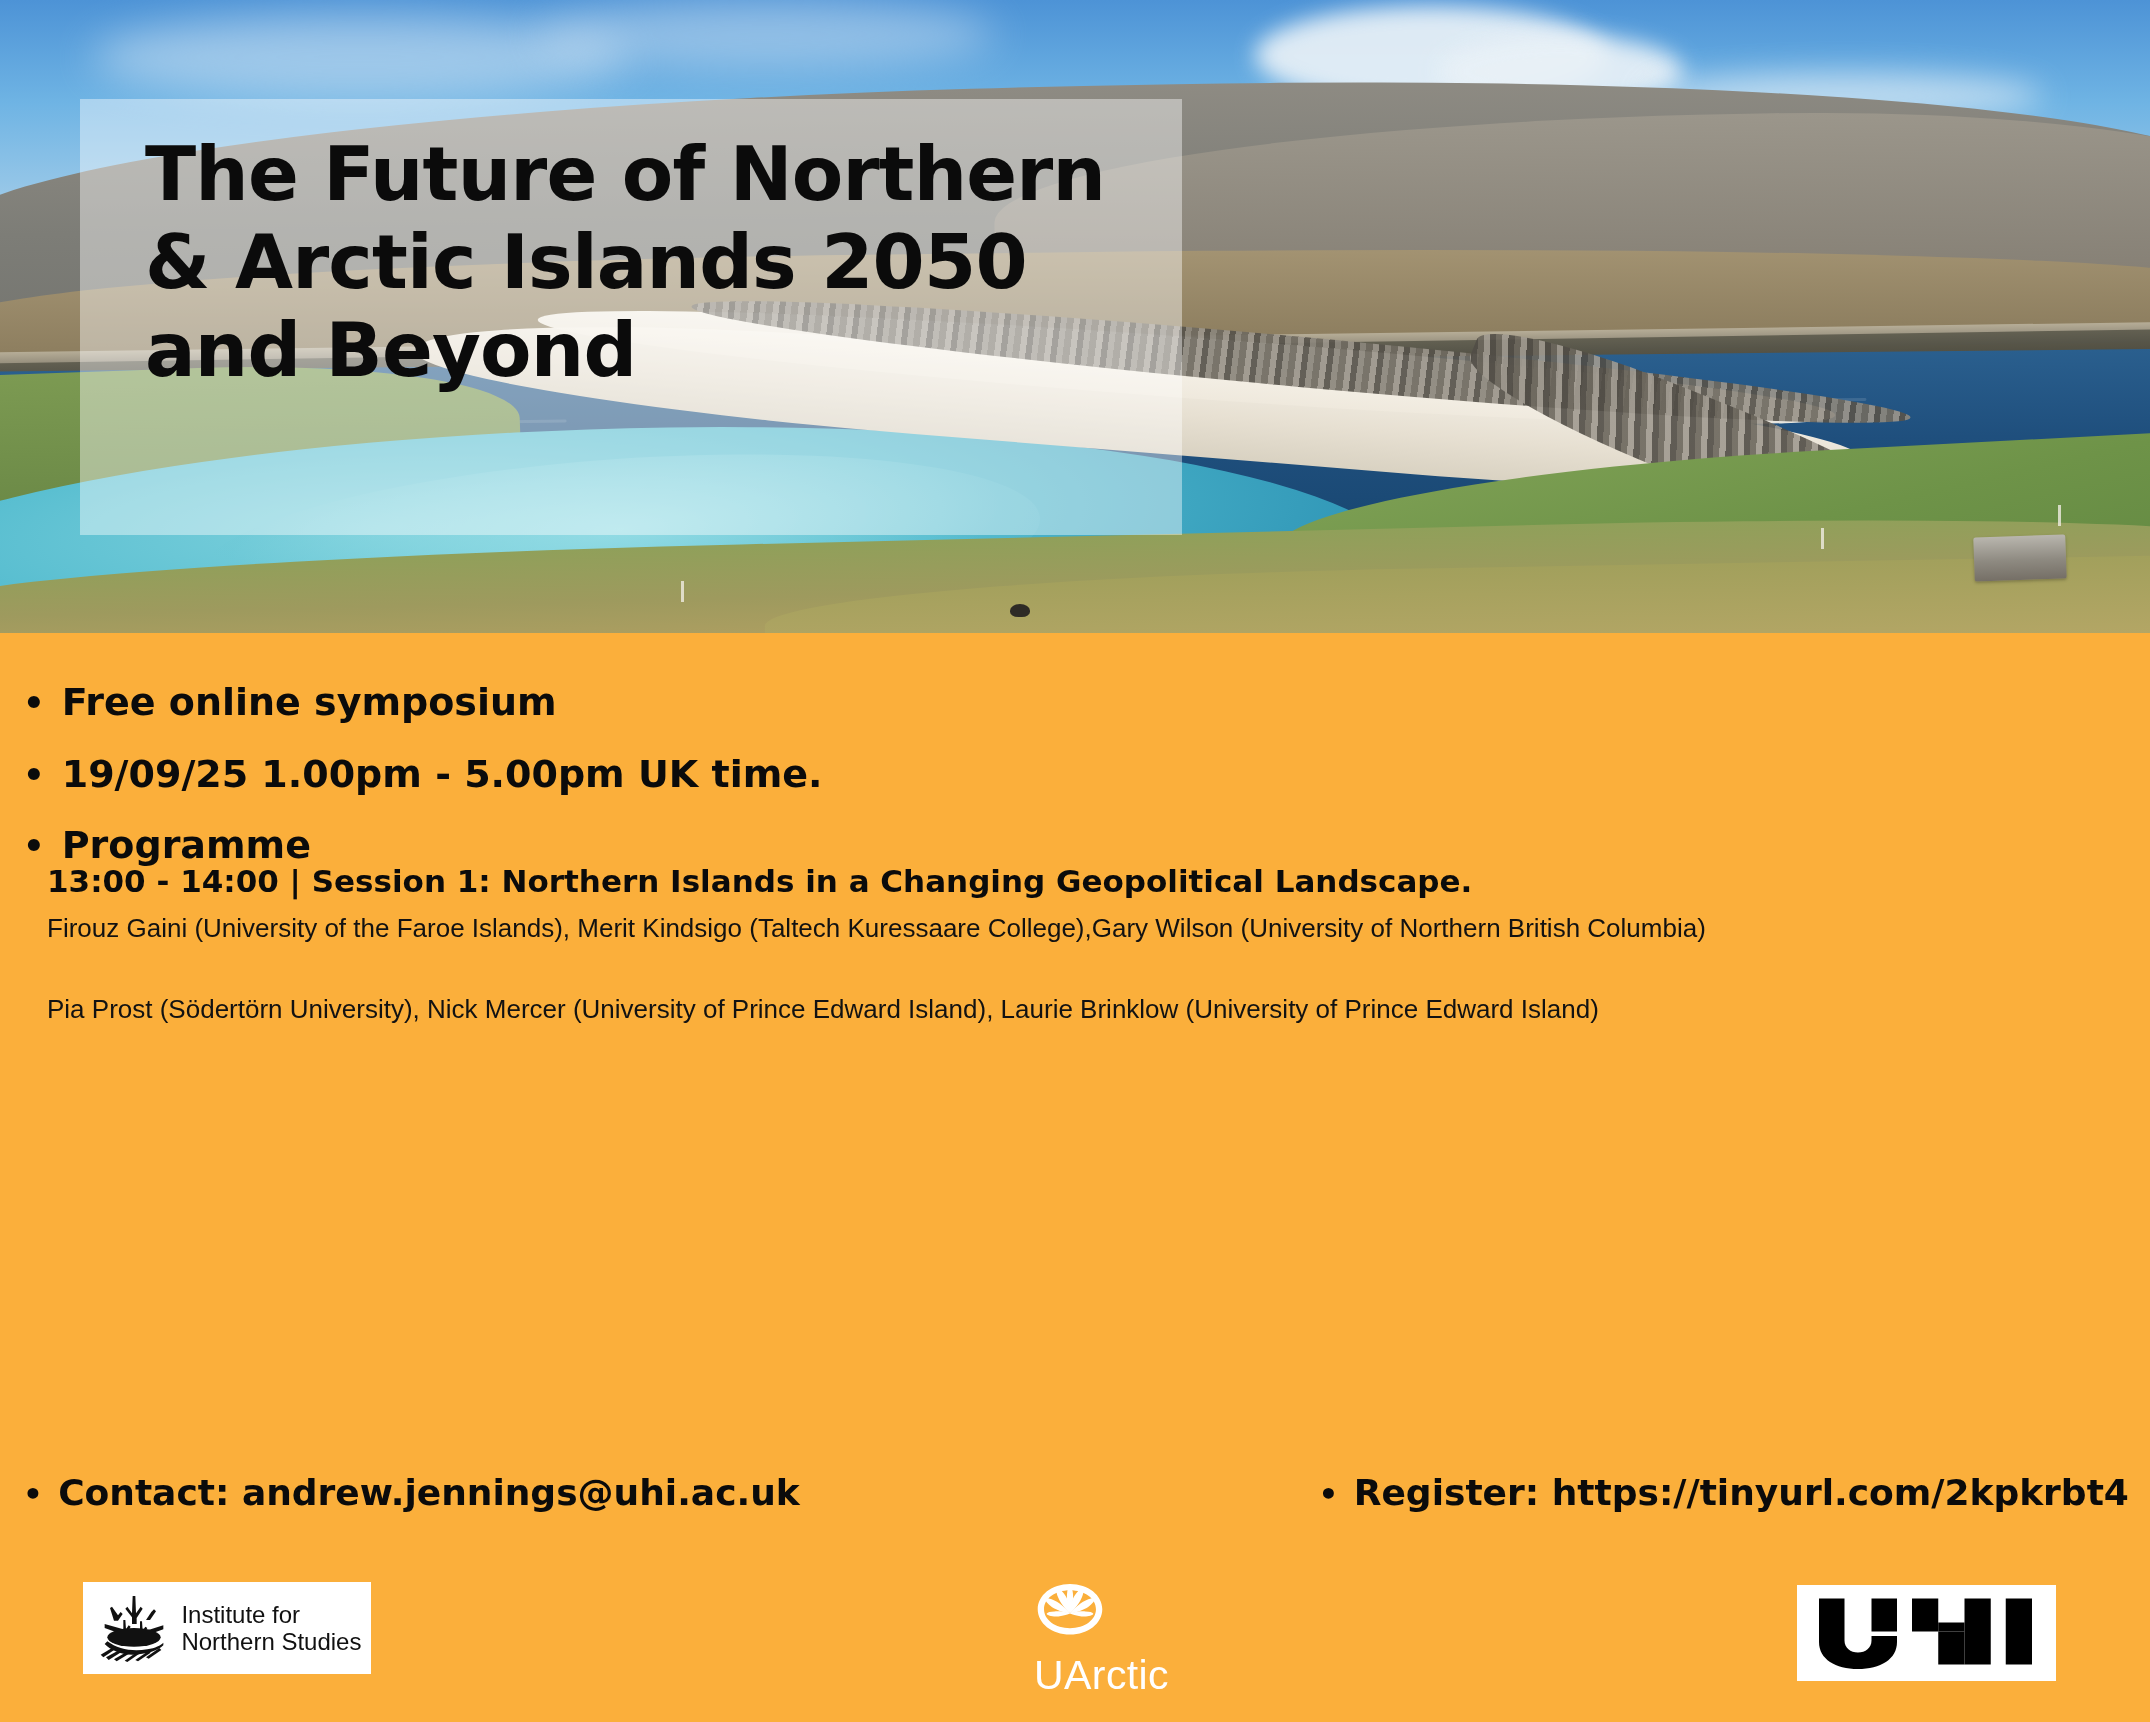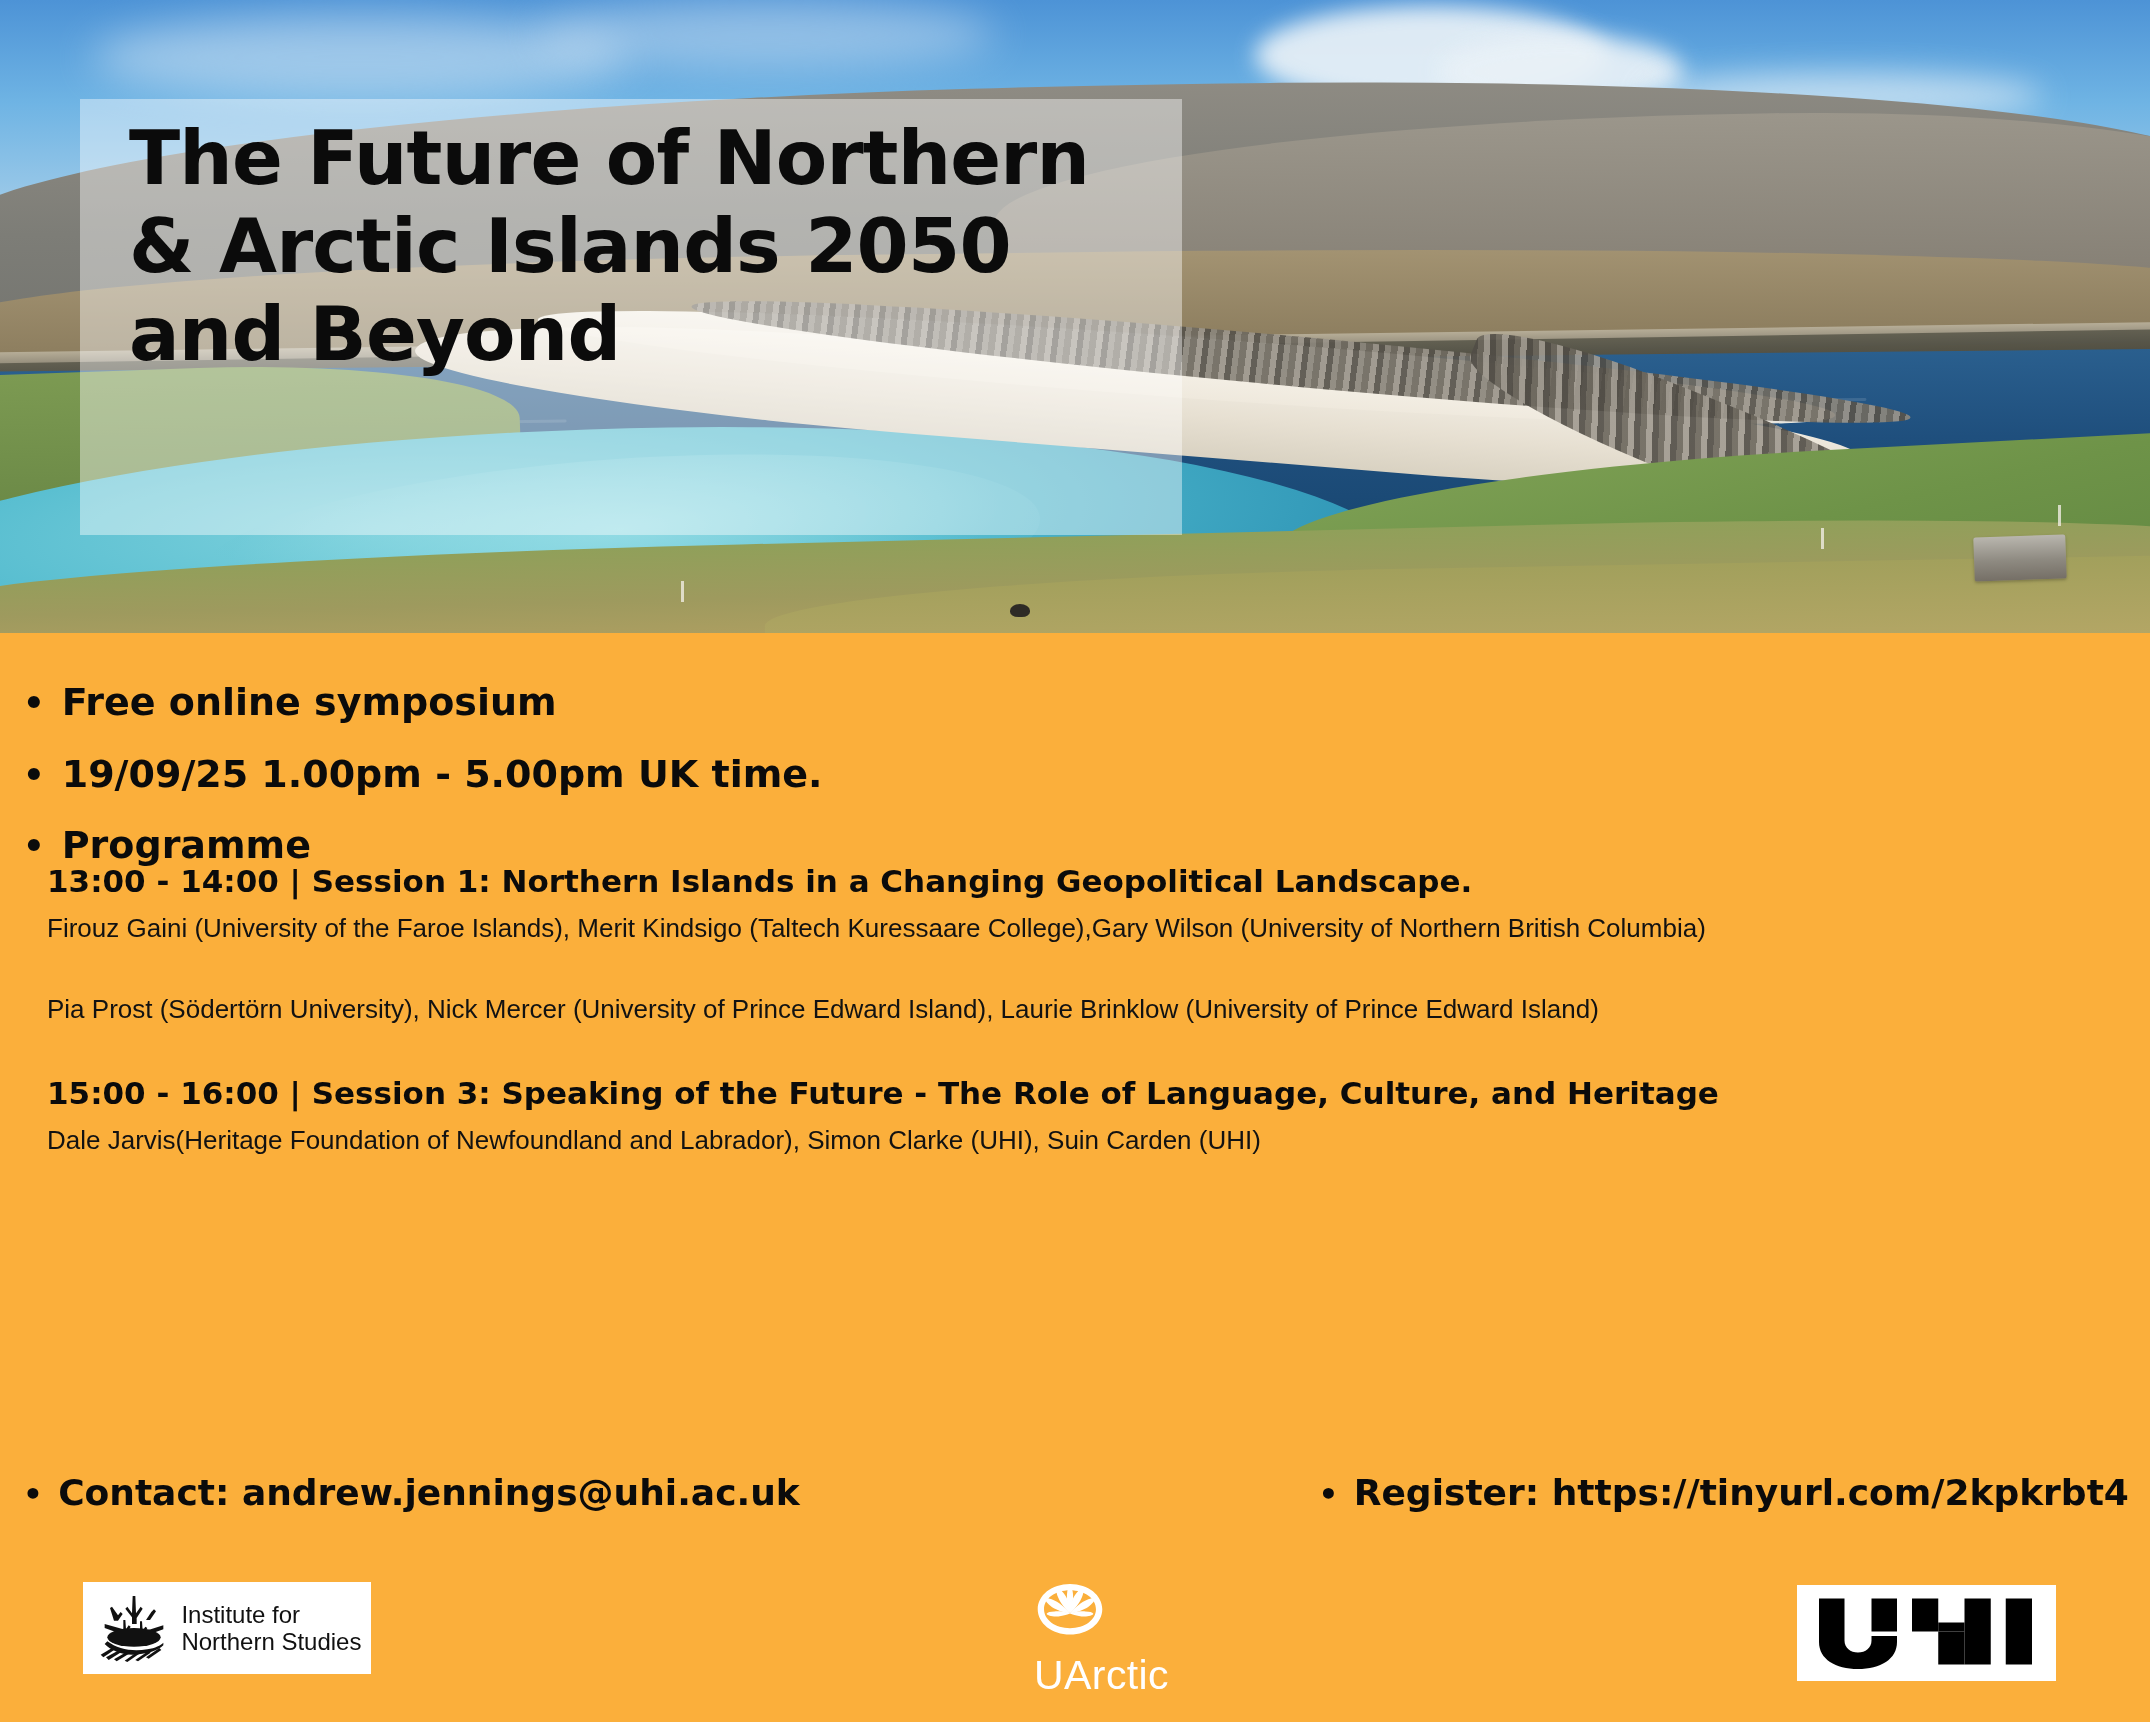--- a/index.html
+++ b/index.html
@@ -226,21 +226,21 @@
     width: 1102px; height: 436px;
     background: rgba(255,255,255,0.42);
   }
   .title-text {
     position: absolute;
     left: 129px; top: 115px;
     width: 1041px;
     z-index: 4;
   }
   .poster-title {
-    margin: 0;
+    margin: 16px;
     font-family: "DejaVu Sans", sans-serif;
     font-weight: bold;
     font-size: 75px;
     line-height: 1.17;
     letter-spacing: -0.8px;
     color: #0b0b0b;
     white-space: pre-line;
   }
   .poster-subtitle {
     margin: 26px 0 0 0;
@@ -451,24 +451,20 @@
       </div>
     </div>
 
     <div class="programme-list">
       <div class="session">
         <p class="session-title">13:00 - 14:00 | Session 1: Northern Islands in a Changing Geopolitical Landscape.</p>
         <p class="session-speakers"><span class="lead-bold"></span><span>Firouz Gaini (University of the Faroe Islands), Merit Kindsigo (Taltech Kuressaare College),Gary Wilson (University of Northern British Columbia)</span></p>
       </div>
       <div class="session">
         <p class="session-speakers"><span class="lead-bold"></span><span>Pia Prost (Södertörn University), Nick Mercer (University of Prince Edward Island), Laurie Brinklow (University of Prince Edward Island)</span></p>
-      </div>
-      <div class="session">
-        <p class="session-title">15:00 - 16:00 | Session 3: Speaking of the Future - The Role of Language, Culture, and Heritage</p>
-        <p class="session-speakers"><span class="lead-bold"></span><span>Dale Jarvis(Heritage Foundation of Newfoundland and Labrador), Simon Clarke (UHI), Suin Carden (UHI)</span></p>
       </div>
     </div>
 
     <div class="contact-row">
       <div class="contact-item">
         <span class="bullet-dot">•</span>
         <span>Contact: andrew.jennings@uhi.ac.uk</span>
       </div>
       <div class="contact-item right-item">
         <span class="bullet-dot">•</span>

